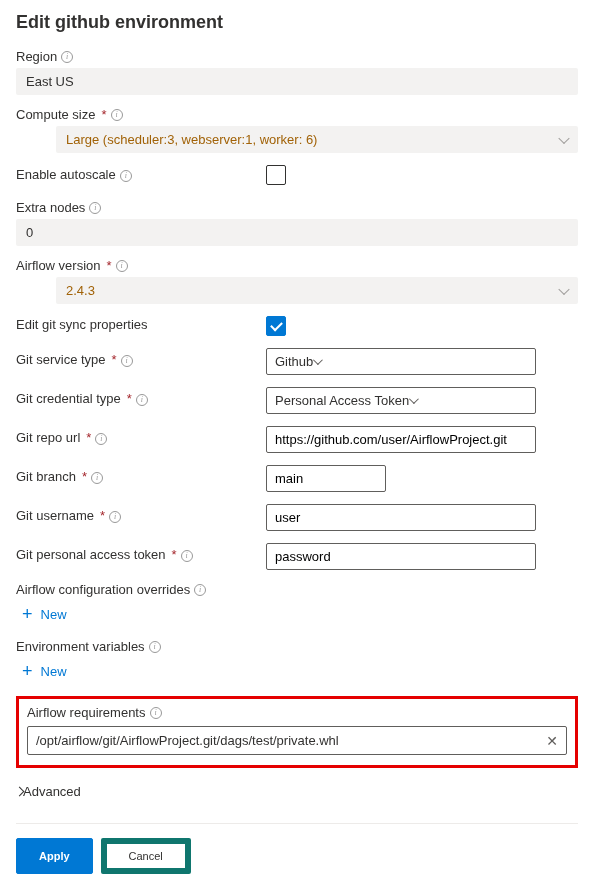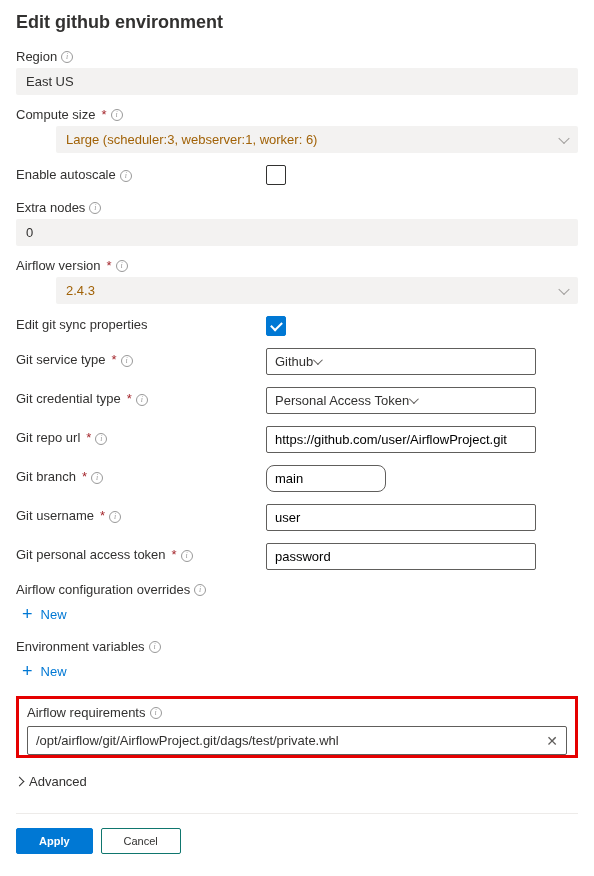--- a/index.html
+++ b/index.html
@@ -138,21 +138,21 @@
       padding: 4px 6px;
       font-size: 13px;
     }
     .add-new .plus-icon {
       font-size: 18px;
       line-height: 1;
       font-weight: 300;
     }
     .highlight-box {
       border: 3px solid #e50000;
-      padding: 6px 8px 0 8px;
+      padding: 6px 8px 10px 8px;
       margin-top: 4px;
       margin-bottom: 10px;
     }
     .req-input-wrap {
       border: 1px solid #605e5c;
       border-radius: 2px;
       padding: 6px 8px;
       display: flex;
       align-items: center;
       margin-top: 6px;
@@ -163,21 +163,20 @@
     }
     .clear-x {
       cursor: pointer;
       color: #605e5c;
       font-size: 14px;
       line-height: 1;
     }
     .advanced {
       display: inline-flex;
       align-items: center;
-      gap: 6px;
       cursor: pointer;
       padding: 6px 0;
       margin-bottom: 10px;
     }
     .advanced .chev {
       width: 7px;
       height: 7px;
       border-right: 1.5px solid #323130;
       border-bottom: 1.5px solid #323130;
       transform: rotate(-45deg);
@@ -200,21 +199,21 @@
     }
     .btn-primary {
       background: #0078d4;
       color: #fff;
       border: 1px solid #0078d4;
       font-weight: 600;
     }
     .btn-secondary {
       background: #fff;
       color: #323130;
-      border: 1px solid #0f766e;
+      border: 6px solid #0f766e;
     }
   </style>
 </head>
 <body>
 
 
 
 <h2>Edit github environment</h2>
 
 
@@ -319,21 +318,21 @@
 </div>
 
 
 <div class="field-row">
   <div class="label-wrap">
     <span class="label-text">Git branch</span>
     <span class="req">*</span>
     <span class="info-icon">i</span>
   </div>
   <div class="control-wrap">
-    <input class="text-input" style="max-width: 120px; border-radius: 8px;" value="main">
+    <input class="text-input" style="max-width: 120px;" value="main">
   </div>
 </div>
 
 
 <div class="field-row">
   <div class="label-wrap">
     <span class="label-text">Git username</span>
     <span class="req">*</span>
     <span class="info-icon">i</span>
   </div>

